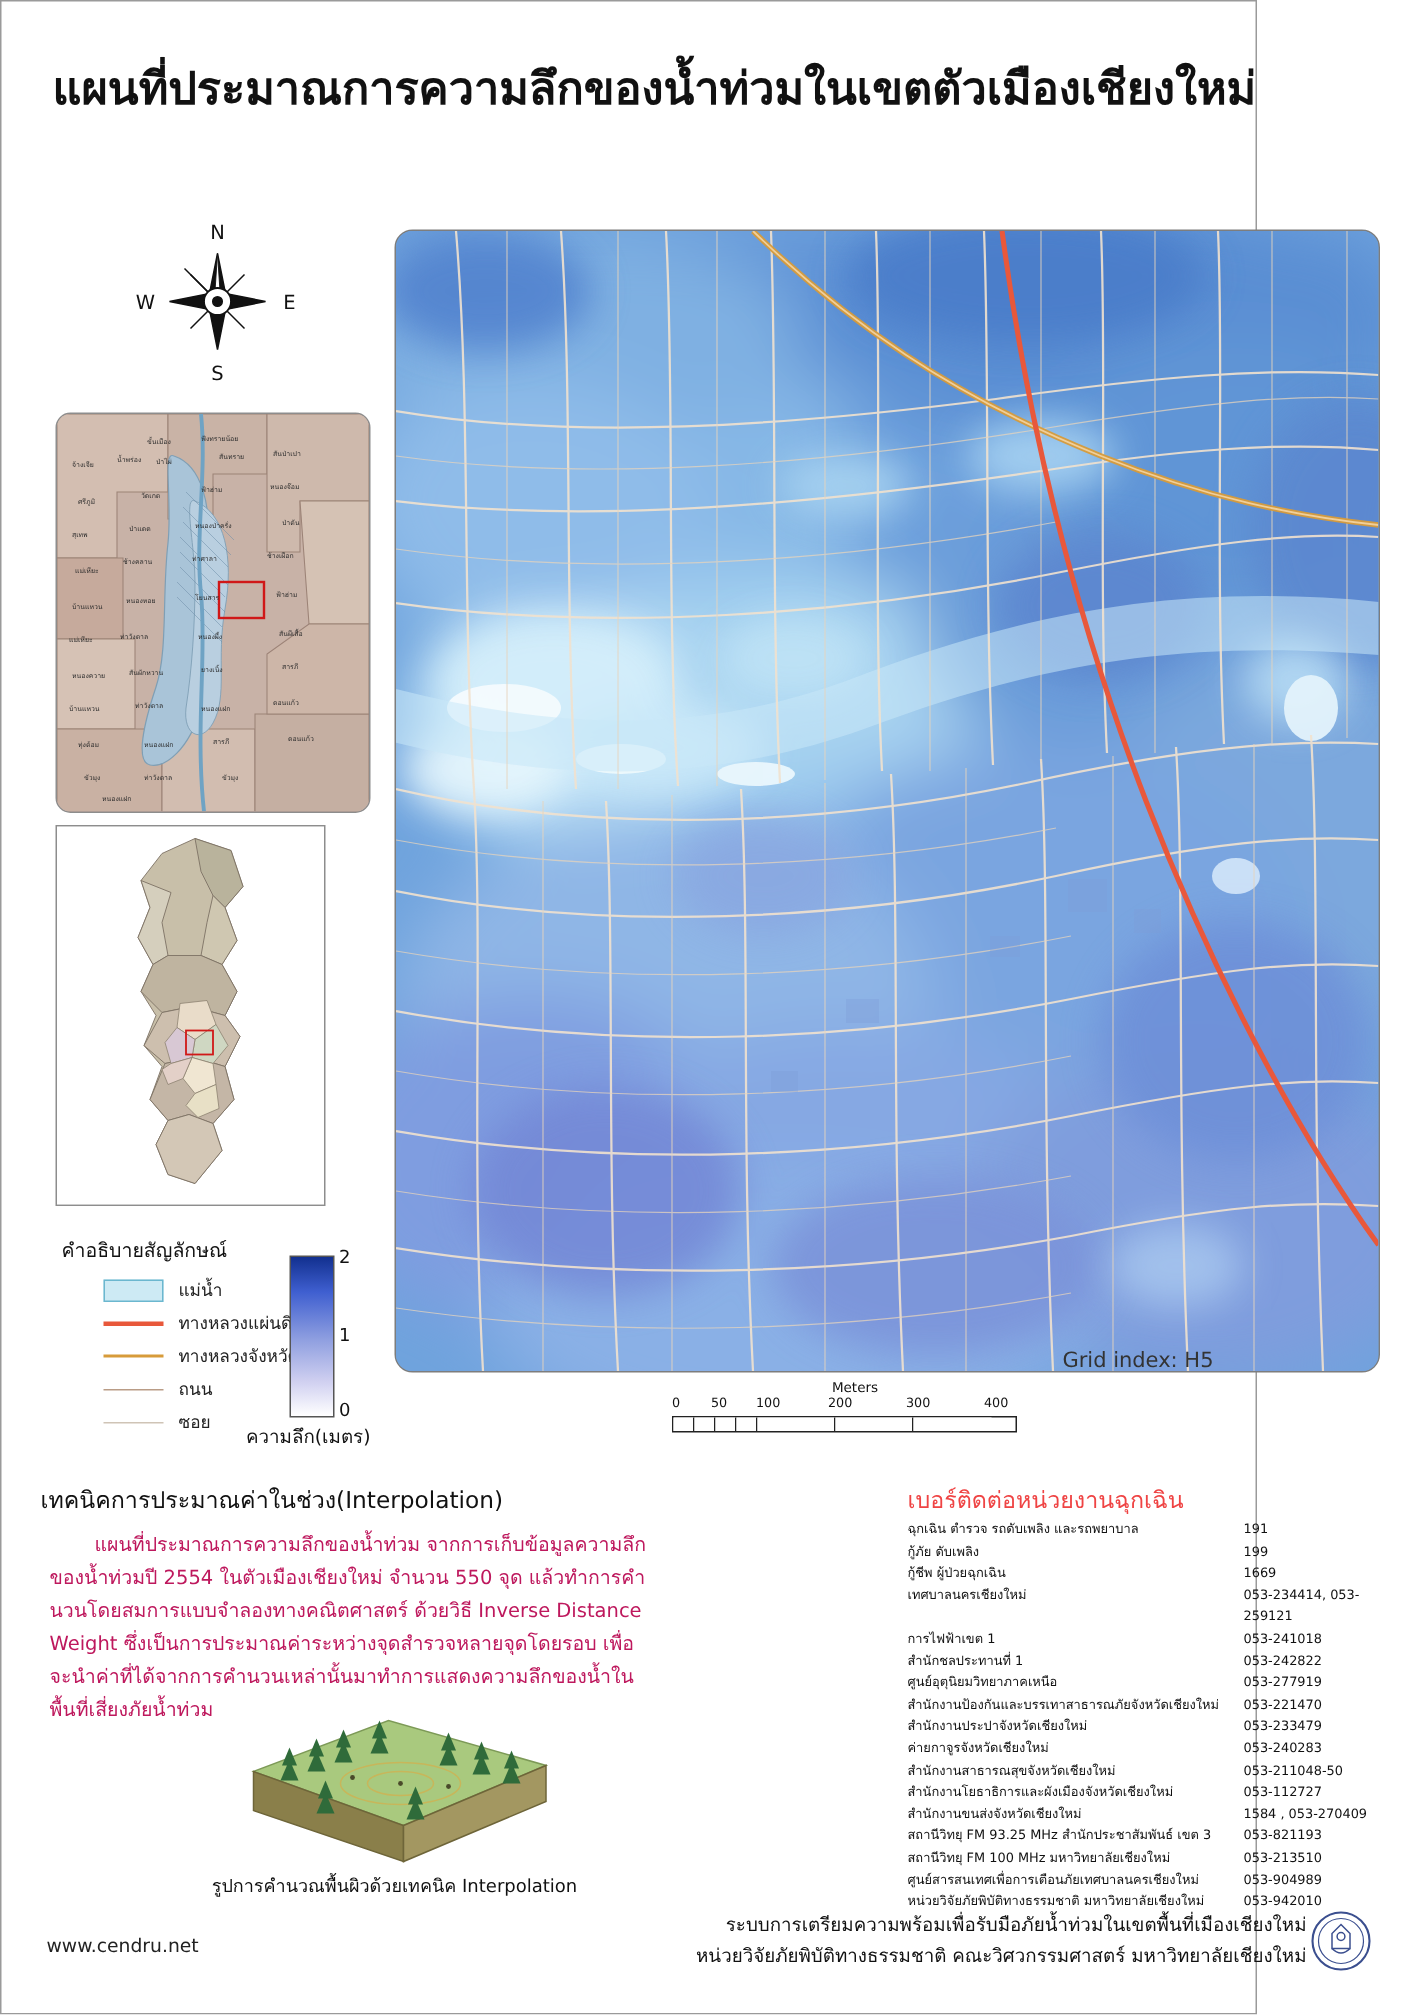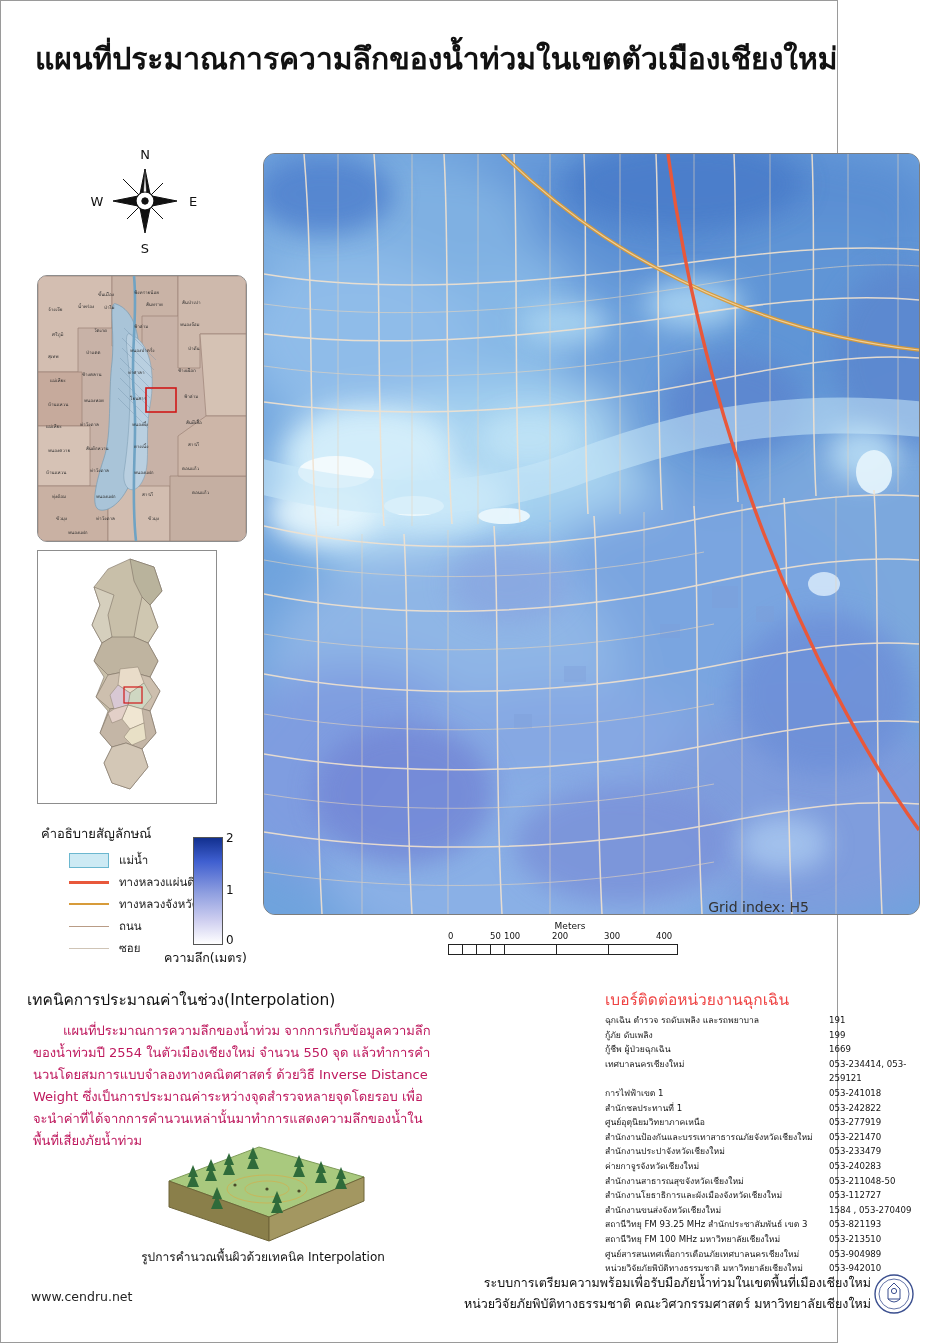--- a/index.html
+++ b/index.html
@@ -410,21 +410,21 @@
         <rect x="250" y="560" width="18" height="14"></rect>
       </g>
     </svg>
   </div>
   <div class="gridindex">Grid index: H5</div>
 
   <div class="scalewrap">
     <div class="scale-title">Meters</div>
     <div class="scale-nums">
       <span style="left:0px">0</span>
-      <span style="left:42px">50</span>
+      <span style="left:26px">50</span>
       <span style="left:56px">100</span>
       <span style="left:104px">200</span>
       <span style="left:156px">300</span>
       <span style="left:208px">400</span>
     </div>
     <div class="scale-bar">
       <div style="width:14px;background:#fff"></div>
       <div style="width:14px;background:#fff"></div>
       <div style="width:14px;background:#fff"></div>
       <div style="width:14px;background:#fff"></div>

